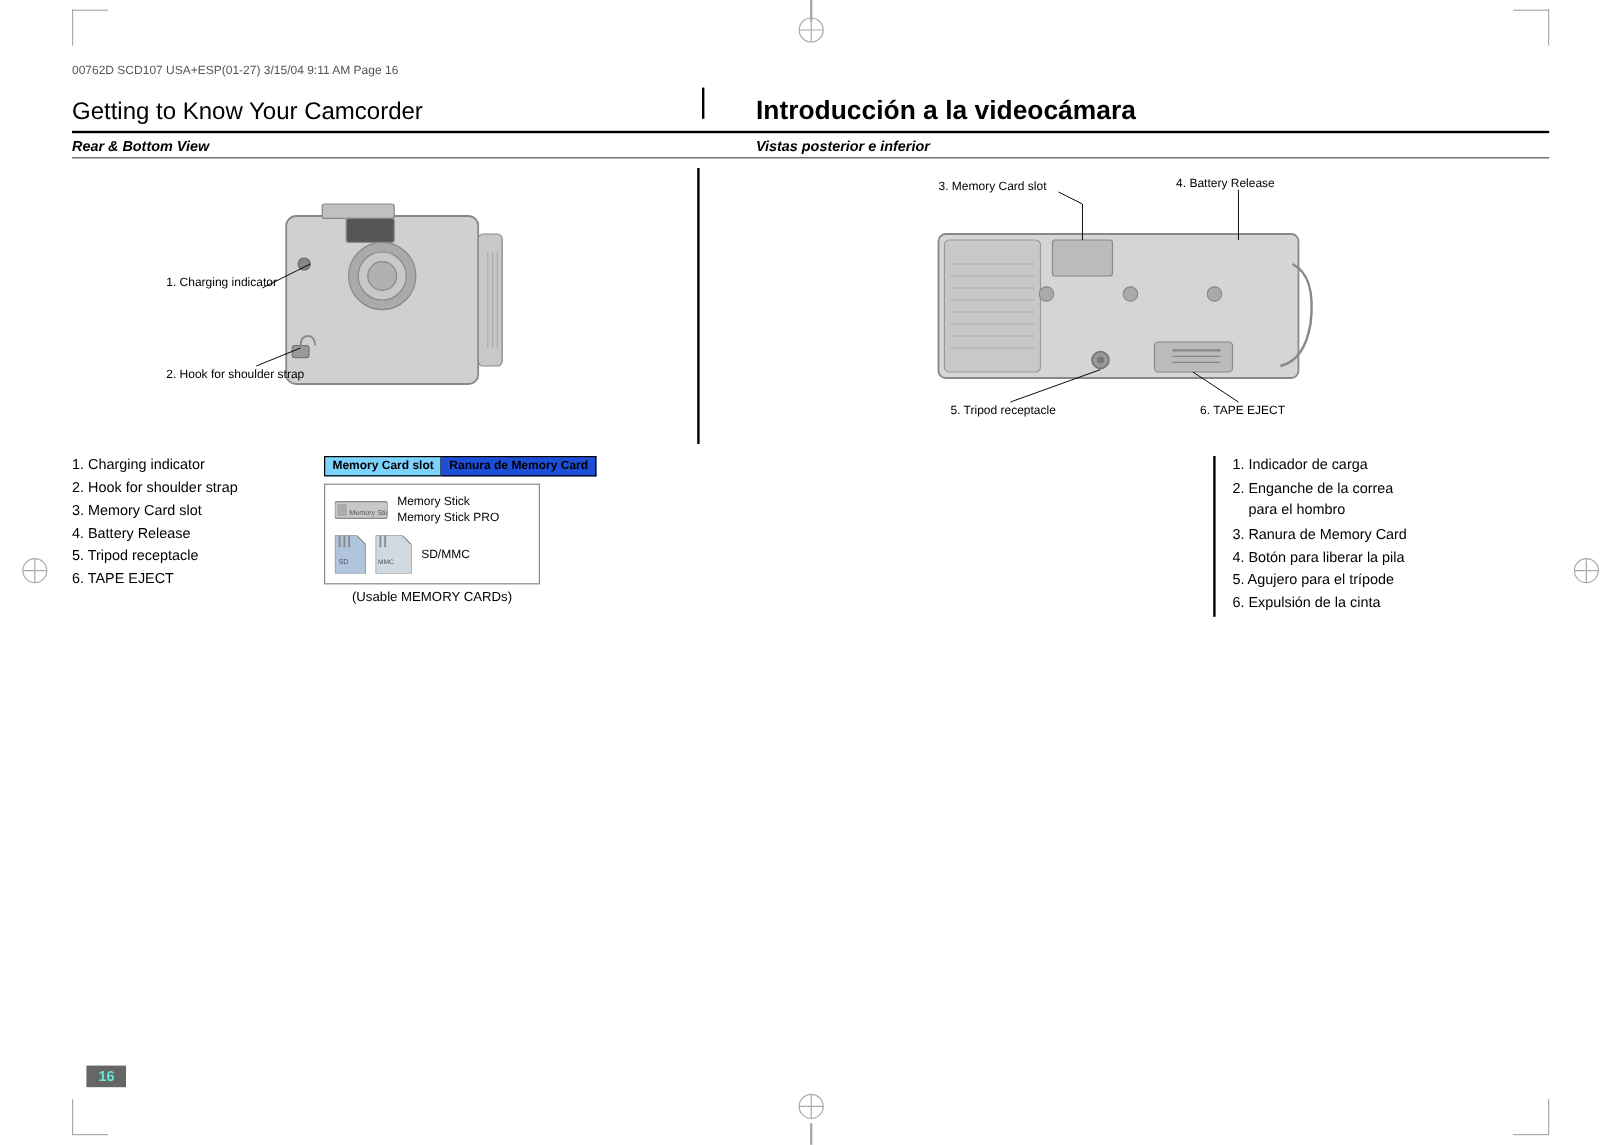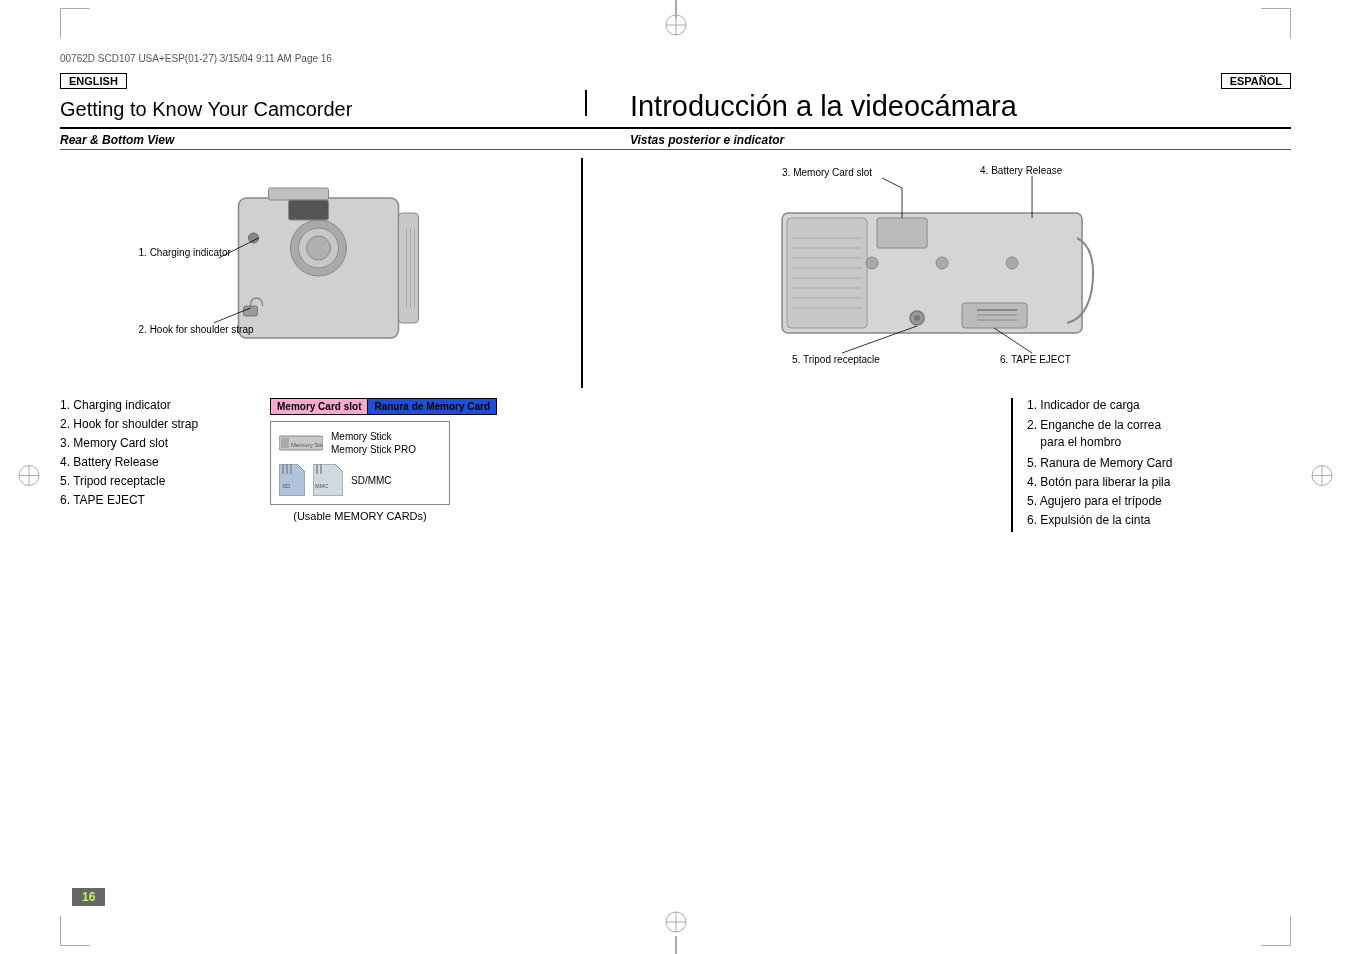--- a/index.html
+++ b/index.html
@@ -65,39 +65,31 @@
   <div style="position:absolute; top:8px; right:60px; width:30px; height:1px; background:#aaa;"></div>
   <div style="position:absolute; bottom:8px; left:60px; width:1px; height:30px; background:#aaa;"></div>
   <div style="position:absolute; bottom:8px; left:60px; width:30px; height:1px; background:#aaa;"></div>
   <div style="position:absolute; bottom:8px; right:60px; width:1px; height:30px; background:#aaa;"></div>
   <div style="position:absolute; bottom:8px; right:60px; width:30px; height:1px; background:#aaa;"></div>
 
   <div style="margin-top:30px; margin-bottom:8px;">
     <span style="font-size:10px; color:#555;">00762D SCD107 USA+ESP(01-27)   3/15/04 9:11 AM   Page 16</span>
   </div>
 
-  <div style="display:flex; justify-content:space-between; margin-bottom:2px;">
-    <div style="display:inline-block;">
-      <span style="border:1px solid #000; padding:1px 8px; font-size:11px; font-weight:bold;">ENGLISH</span>
-    </div>
-    <div style="display:inline-block; margin-right:0;">
-      <span style="border:1px solid #000; padding:1px 8px; font-size:11px; font-weight:bold;">ESPAÑOL</span>
-    </div>
-  </div>
 
   <div style="display:flex; align-items:baseline; margin-bottom:4px; border-bottom:2px solid #000; padding-bottom:4px;">
     <div style="width:42%; font-size:20px; font-weight:normal;">Getting to Know Your Camcorder</div>
     <div style="width:3%; border-left:2px solid #000; height:26px; margin:0 8px;"></div>
-    <div style="width:52%; font-size:29px; font-weight:normal;">Introducción a la videocámara</div>
+    <div style="width:52%; font-size:22px; font-weight:bold;">Introducción a la videocámara</div>
   </div>
 
   <div style="display:flex; align-items:baseline; margin-bottom:8px; border-bottom:1px solid #555; padding-bottom:2px;">
     <div style="width:42%; font-style:italic; font-weight:bold; font-size:12px;">Rear &amp; Bottom View</div>
     <div style="width:3%; border-left:0px; margin:0 8px;"></div>
-    <div style="width:52%; font-style:italic; font-weight:bold; font-size:12px;">Vistas posterior e indicator</div>
+    <div style="width:52%; font-style:italic; font-weight:bold; font-size:12px;">Vistas posterior e inferior</div>
   </div>
 
   <div style="display:flex; gap:0; margin-bottom:10px; align-items:flex-start;">
 
     <div style="width:42%; position:relative; height:230px;">
       
       <svg width="100%" height="230" viewBox="0 0 360 230">
 
         <rect x="100" y="40" width="160" height="140" rx="8" ry="8" fill="#d0d0d0" stroke="#888" stroke-width="1.5"></rect>
 
@@ -189,21 +181,21 @@
         <li style="margin-bottom:5px;">3.  Memory Card slot</li>
         <li style="margin-bottom:5px;">4.  Battery Release</li>
         <li style="margin-bottom:5px;">5.  Tripod receptacle</li>
         <li style="margin-bottom:5px;">6.  TAPE EJECT</li>
       </ul>
     </div>
 
     <div style="flex:1; padding:0 10px;">
 
       <div style="display:flex; margin-bottom:6px;">
-        <span style="border:1px solid #000; padding:2px 6px; font-size:10px; font-weight:bold; background:#f9a8d4;">Memory Card slot</span>
+        <span style="border:1px solid #000; padding:2px 6px; font-size:10px; font-weight:bold; background:#7dd3fc;">Memory Card slot</span>
         <span style="border:1px solid #000; border-left:none; padding:2px 6px; font-size:10px; font-weight:bold; background:#1d4ed8;">Ranura de Memory Card</span>
       </div>
 
       <div style="border:1px solid #888; padding:8px; width:180px;">
 
         <div style="display:flex; align-items:center; gap:8px; margin-bottom:8px;">
           <svg width="44" height="18" viewBox="0 0 44 18">
             <rect x="0" y="2" width="44" height="14" rx="2" fill="#c8c8c8" stroke="#888" stroke-width="1"></rect>
             <rect x="2" y="4" width="8" height="10" rx="1" fill="#aaa"></rect>
             <text x="12" y="13" font-size="6" fill="#555">Memory Stick</text>
@@ -228,26 +220,26 @@
           <span style="font-size:10px;">SD/MMC</span>
         </div>
       </div>
       <div style="font-size:11px; margin-top:5px; text-align:center; width:180px;">(Usable MEMORY CARDs)</div>
     </div>
 
     <div style="width:280px; flex-shrink:0; border-left:2px solid #000; padding-left:14px;">
       <ol style="list-style:none; font-size:12px;">
         <li style="margin-bottom:5px;">1.  Indicador de carga</li>
         <li style="margin-bottom:5px; line-height:1.4;">2.  Enganche de la correa<br>&nbsp;&nbsp;&nbsp;&nbsp;para el hombro</li>
-        <li style="margin-bottom:5px;">5.  Ranura de Memory Card</li>
+        <li style="margin-bottom:5px;">3.  Ranura de Memory Card</li>
         <li style="margin-bottom:5px;">4.  Botón para liberar la pila</li>
         <li style="margin-bottom:5px;">5.  Agujero para el trípode</li>
         <li style="margin-bottom:5px;">6.  Expulsión de la cinta</li>
       </ol>
     </div>
 
   </div>
 
   <div style="position:absolute; bottom:50px; left:72px;">
-    <span style="background:#666; color:#bef264; padding:2px 10px; font-size:12px; font-weight:bold;">16</span>
+    <span style="background:#666; color:#5eead4; padding:2px 10px; font-size:12px; font-weight:bold;">16</span>
   </div>
 
 </div>
 
 </body></html>

